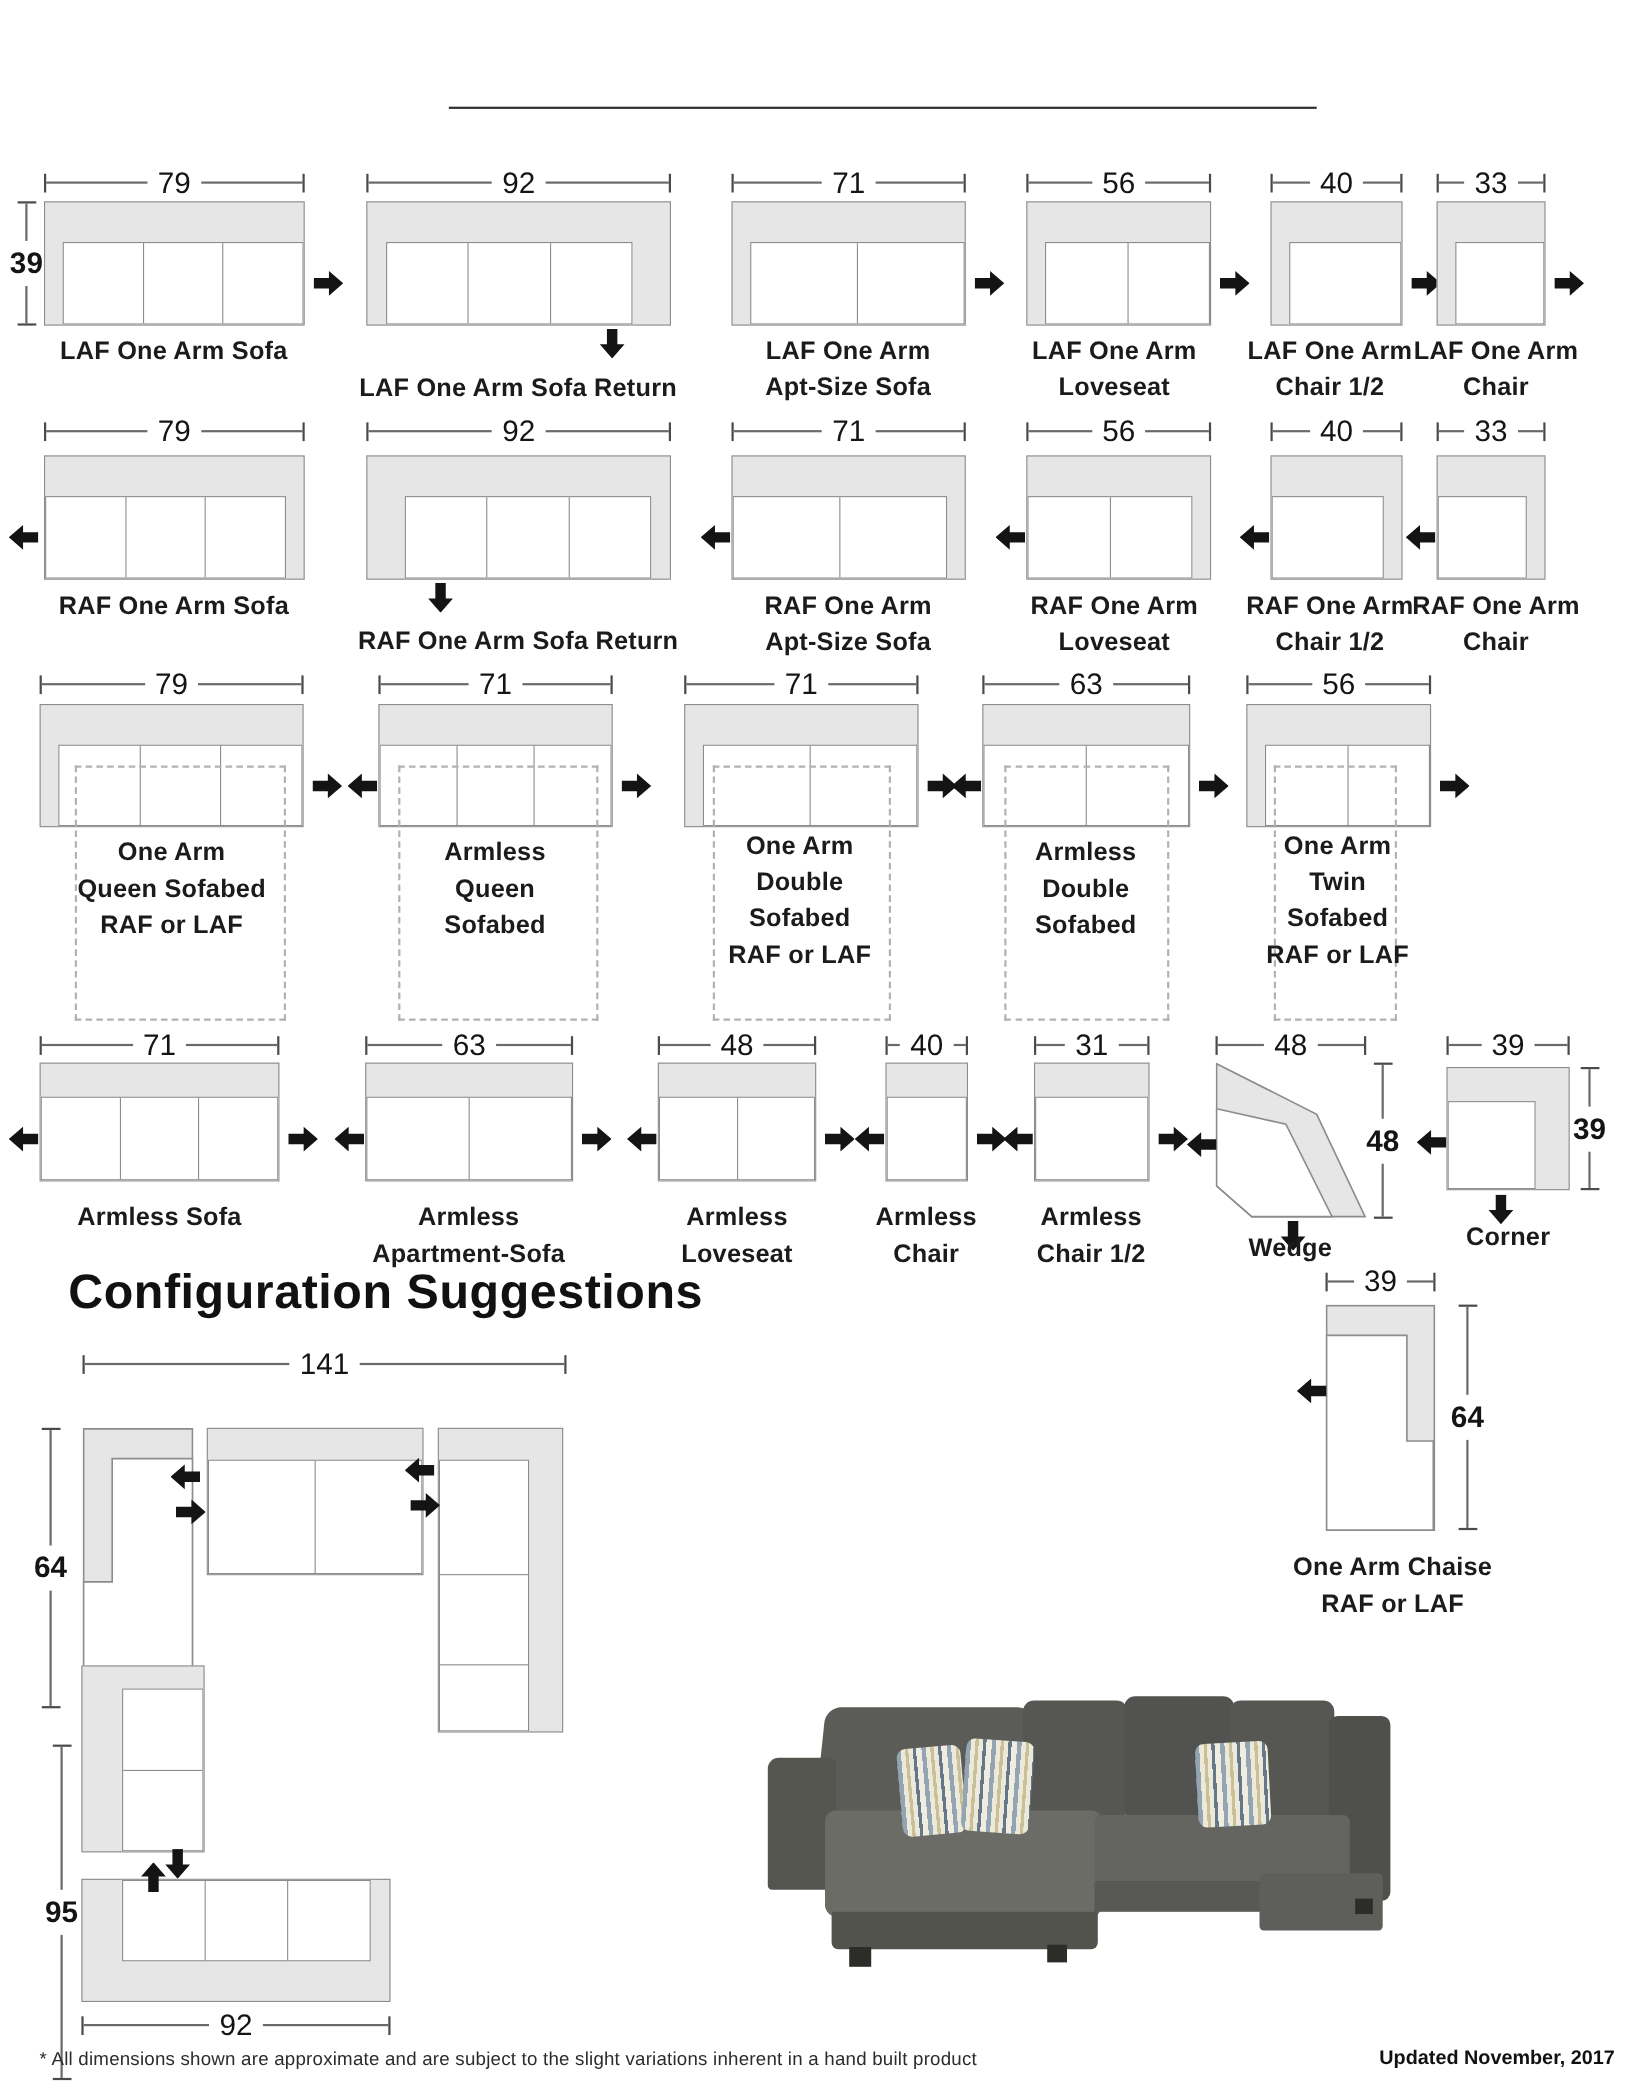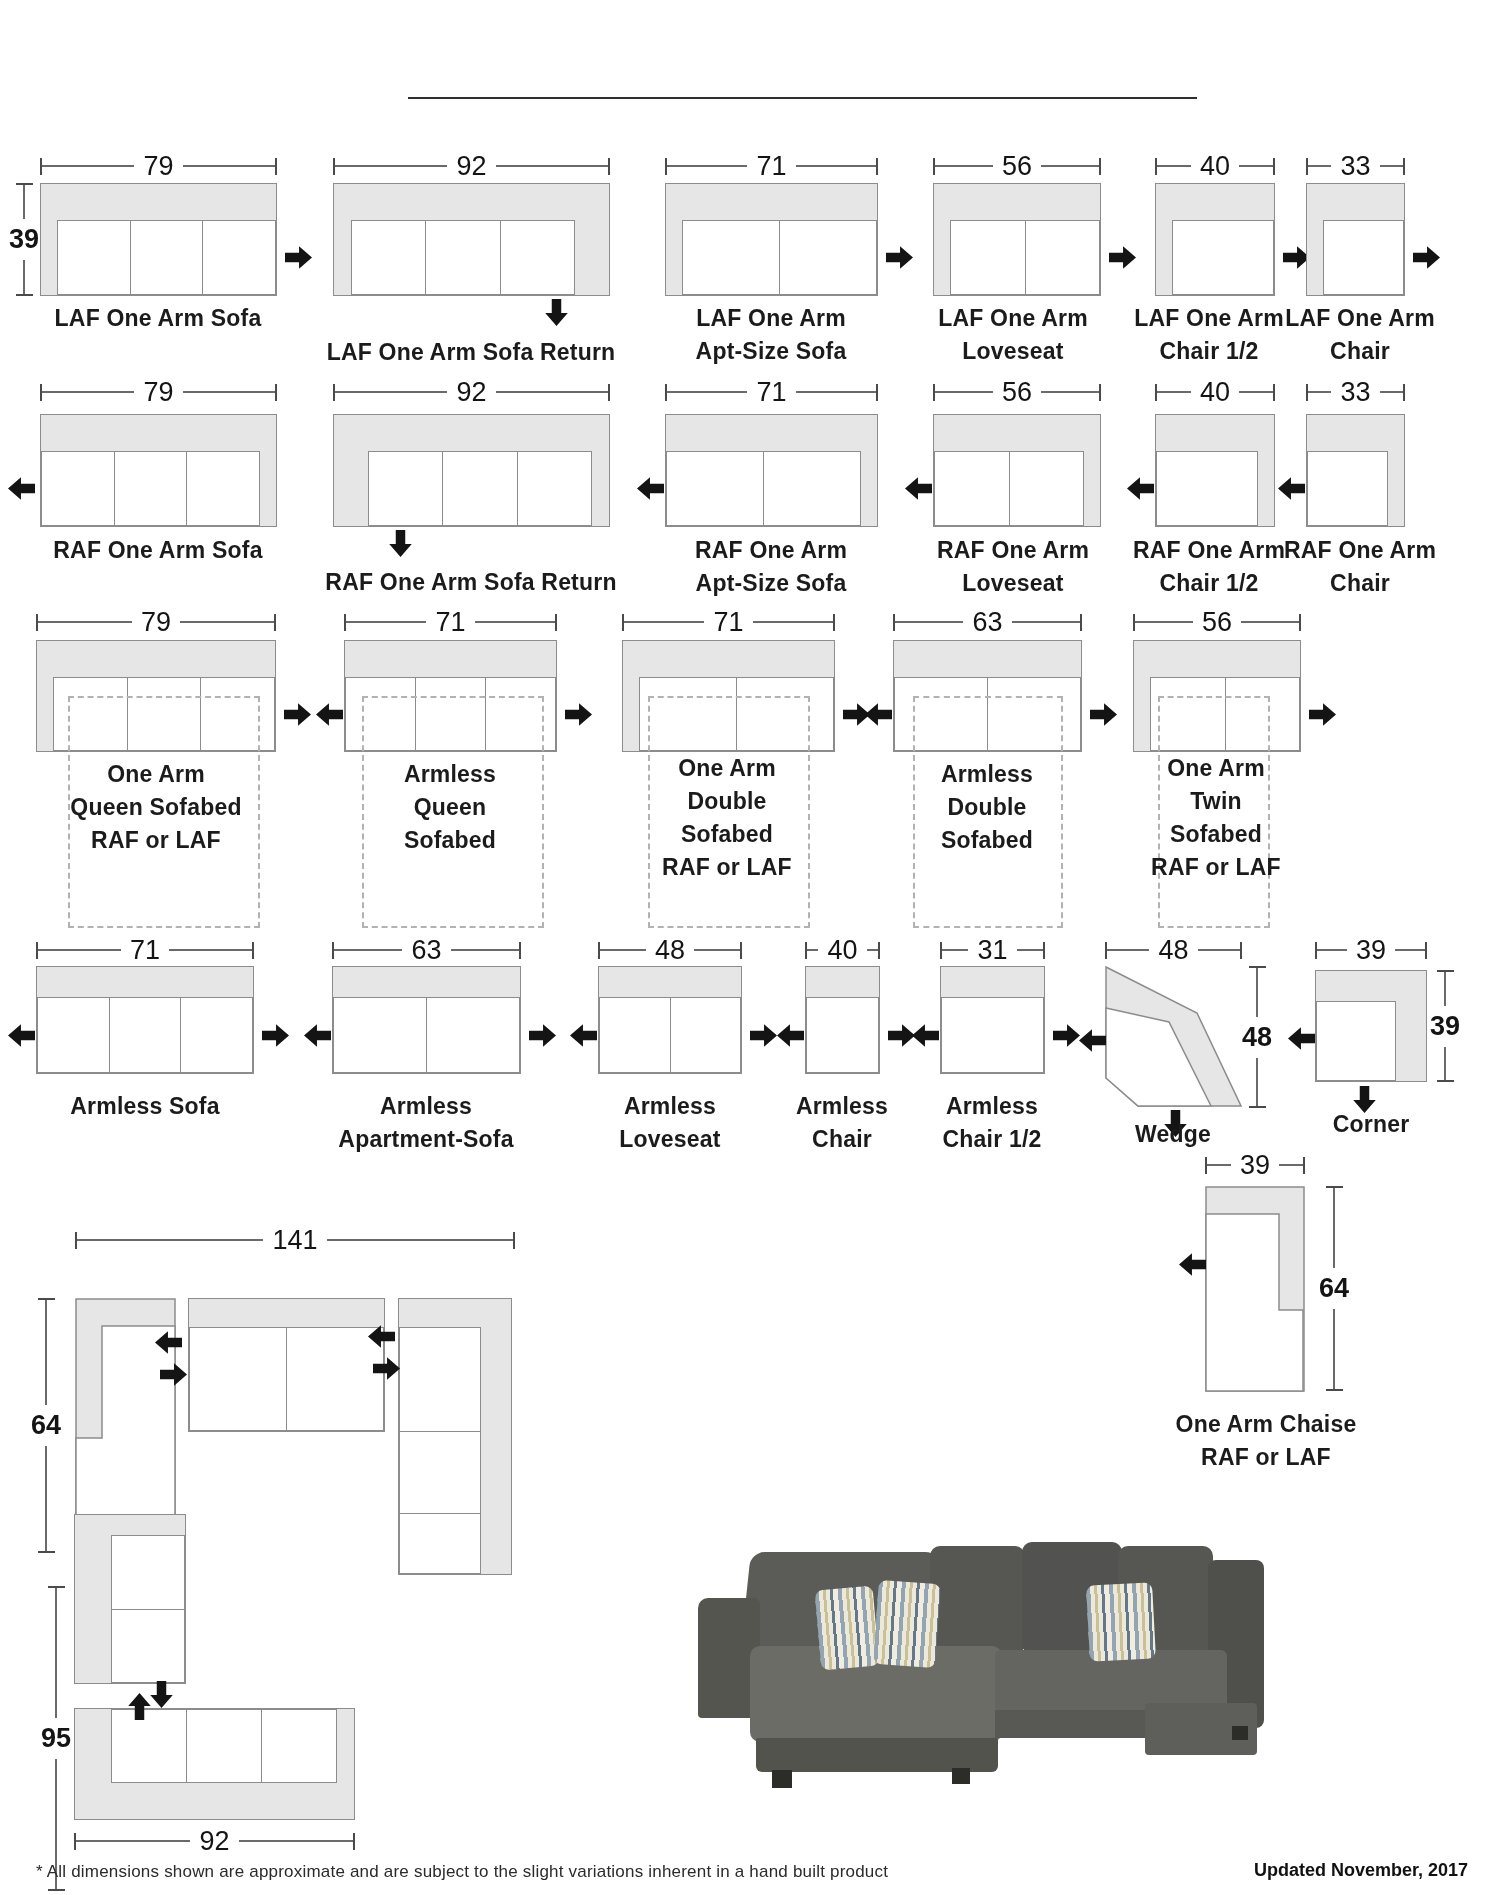--- a/index.html
+++ b/index.html
@@ -594,20 +594,21 @@
         <div class="seat" style="left: 36px; top: 0px; width: 226px; height: 74px;">
           <div class="cush"></div>
           <div class="cush"></div>
           <div class="cush"></div>
         </div>
       </div>
       <div class="arr d" style="left: 149px; top: 1681px;"></div>
       <div class="arr u" style="left: 127px; top: 1693px;"></div>
     </div>
 
+  <div class="h2">Configuration Suggestions</div>
 
   <div class="photo">
     <div style="left:55px;top:14px;width:192px;height:112px;background:#5b5b57;border-radius:14px 18px 4px 4px;transform:skewX(-6deg);"></div>
     <div style="left:240px;top:8px;width:95px;height:108px;background:#565652;border-radius:10px;"></div>
     <div style="left:332px;top:4px;width:100px;height:112px;background:#525250;border-radius:10px;"></div>
     <div style="left:428px;top:8px;width:95px;height:108px;background:#565652;border-radius:10px;"></div>
     <div style="left:518px;top:22px;width:56px;height:168px;background:#4f4f4b;border-radius:8px;"></div>
     <div style="left:8px;top:60px;width:62px;height:120px;background:#55554f;border-radius:10px 6px 4px 4px;"></div>
     <div style="left:60px;top:108px;width:252px;height:96px;background:#6c6c67;border-radius:10px;"></div>
     <div style="left:66px;top:200px;width:242px;height:34px;background:#53534d;border-radius:2px 2px 6px 6px;"></div>

